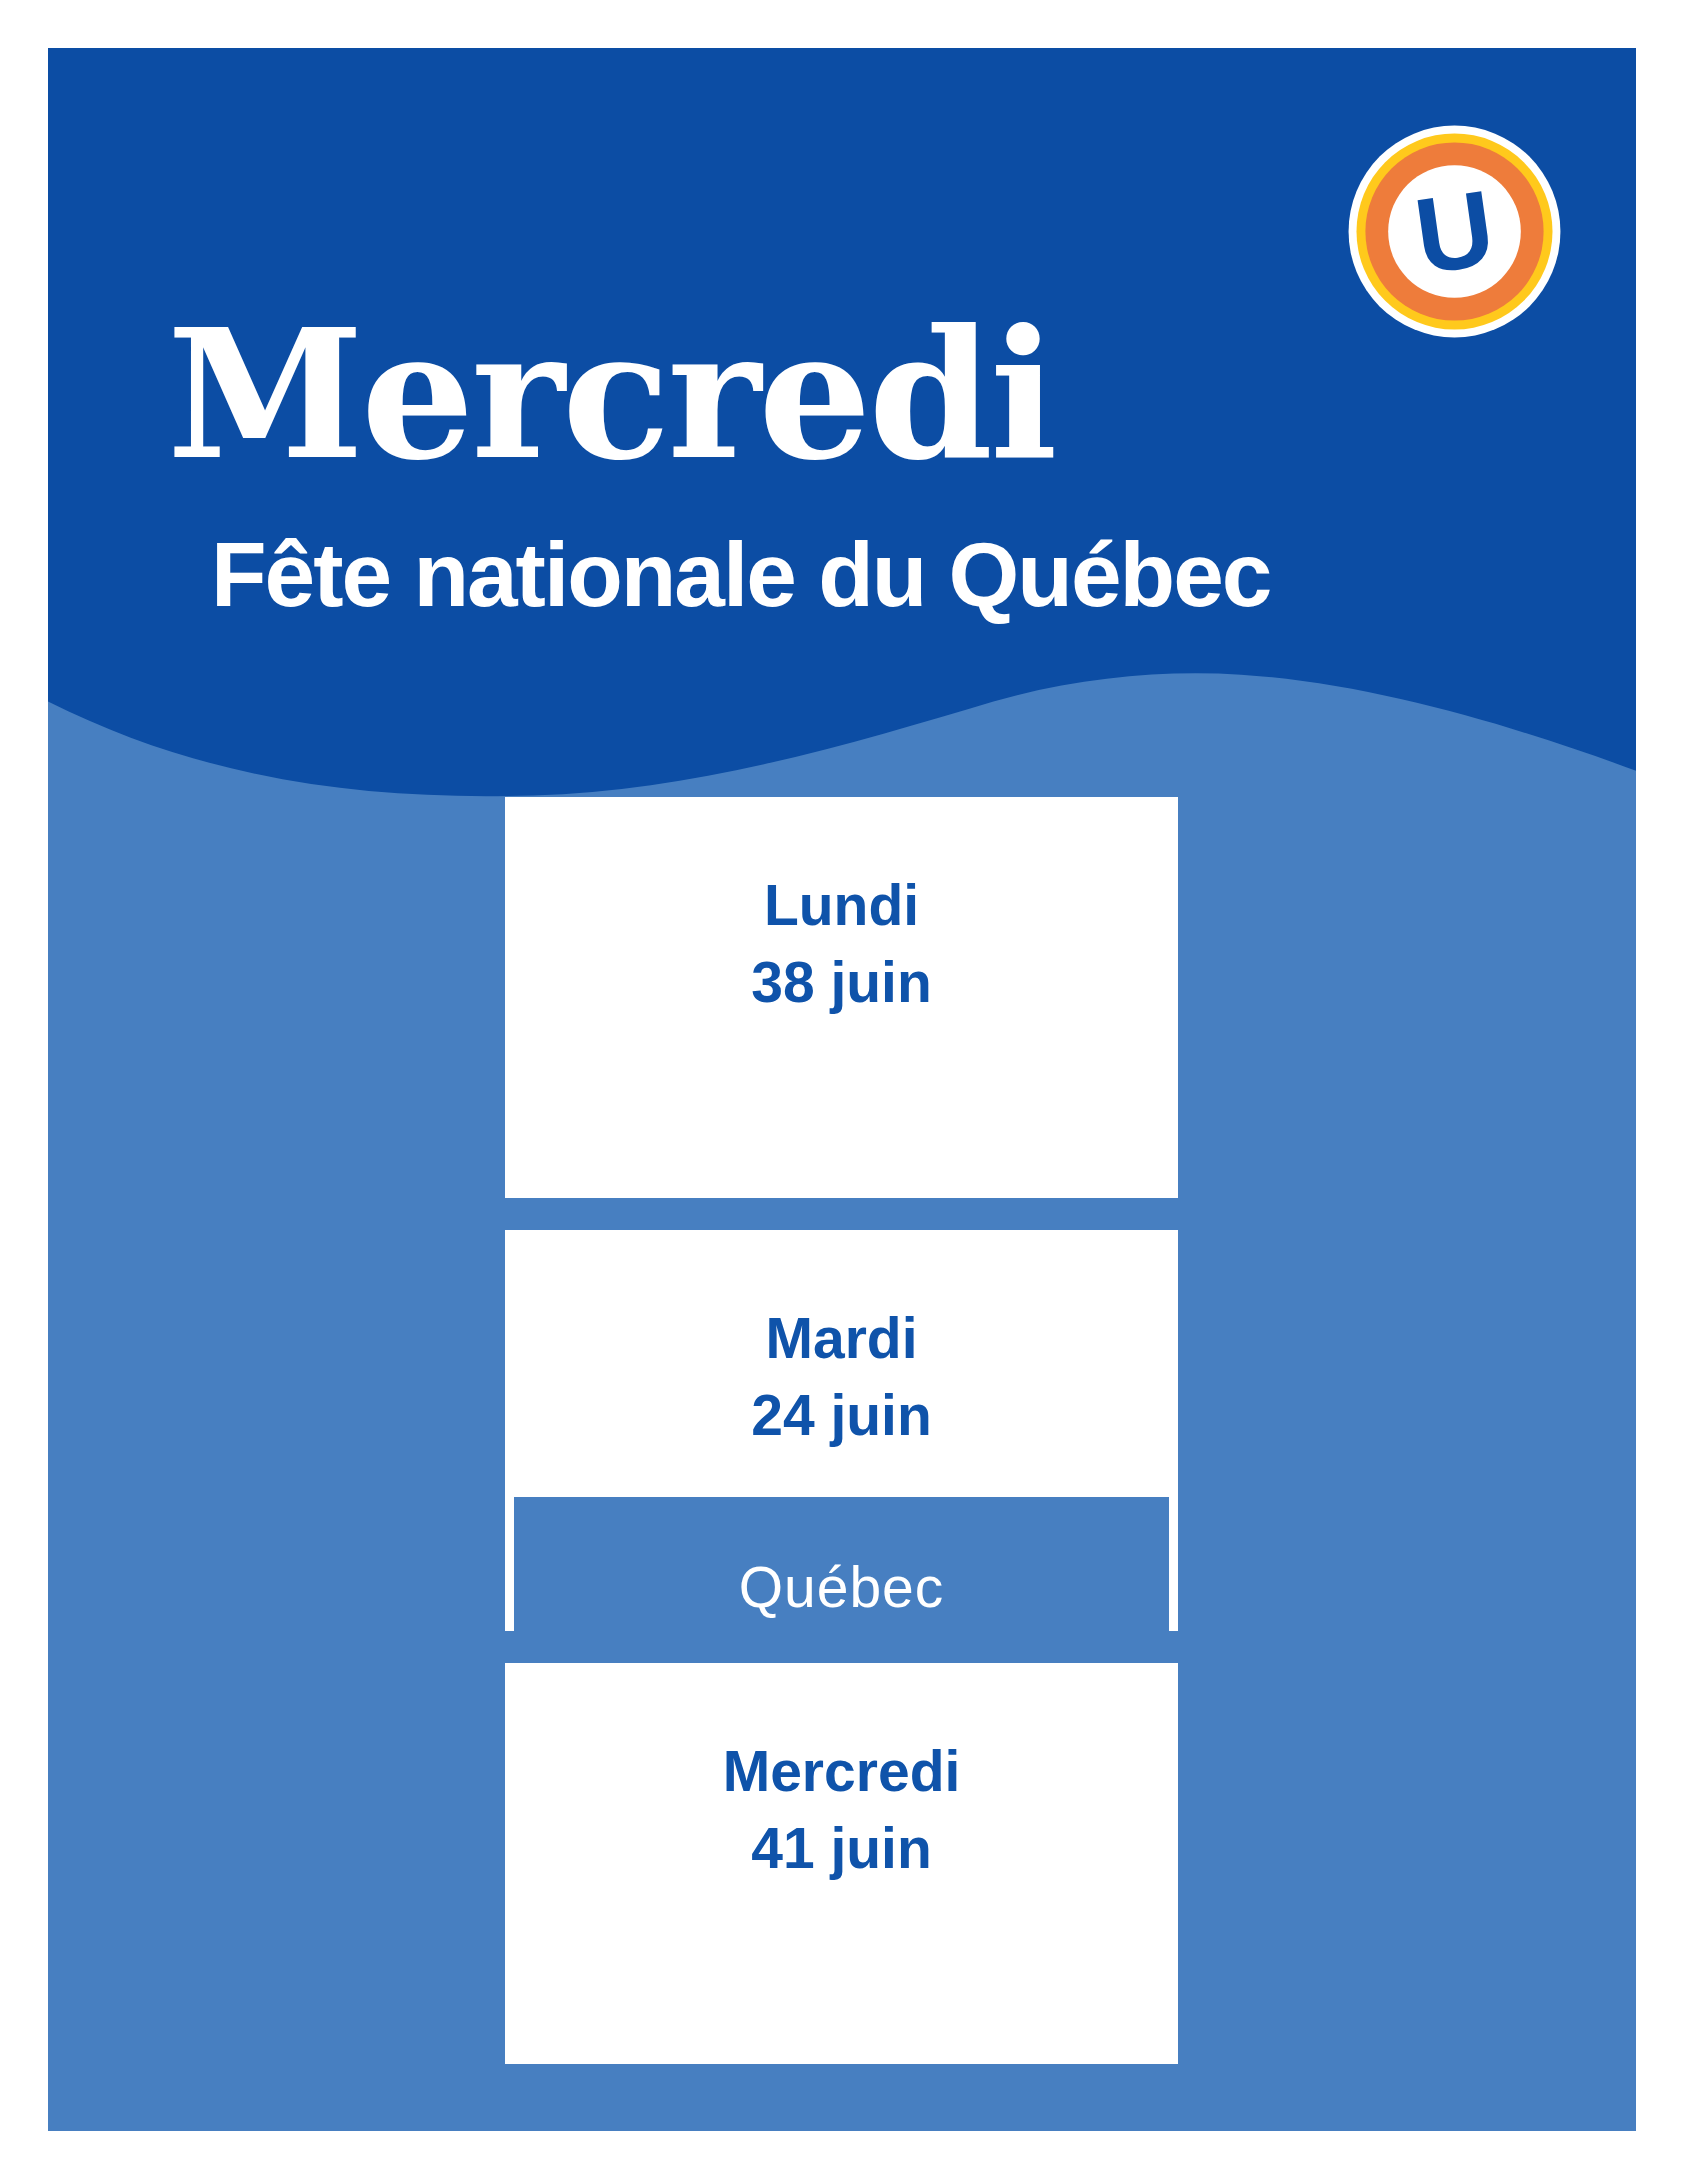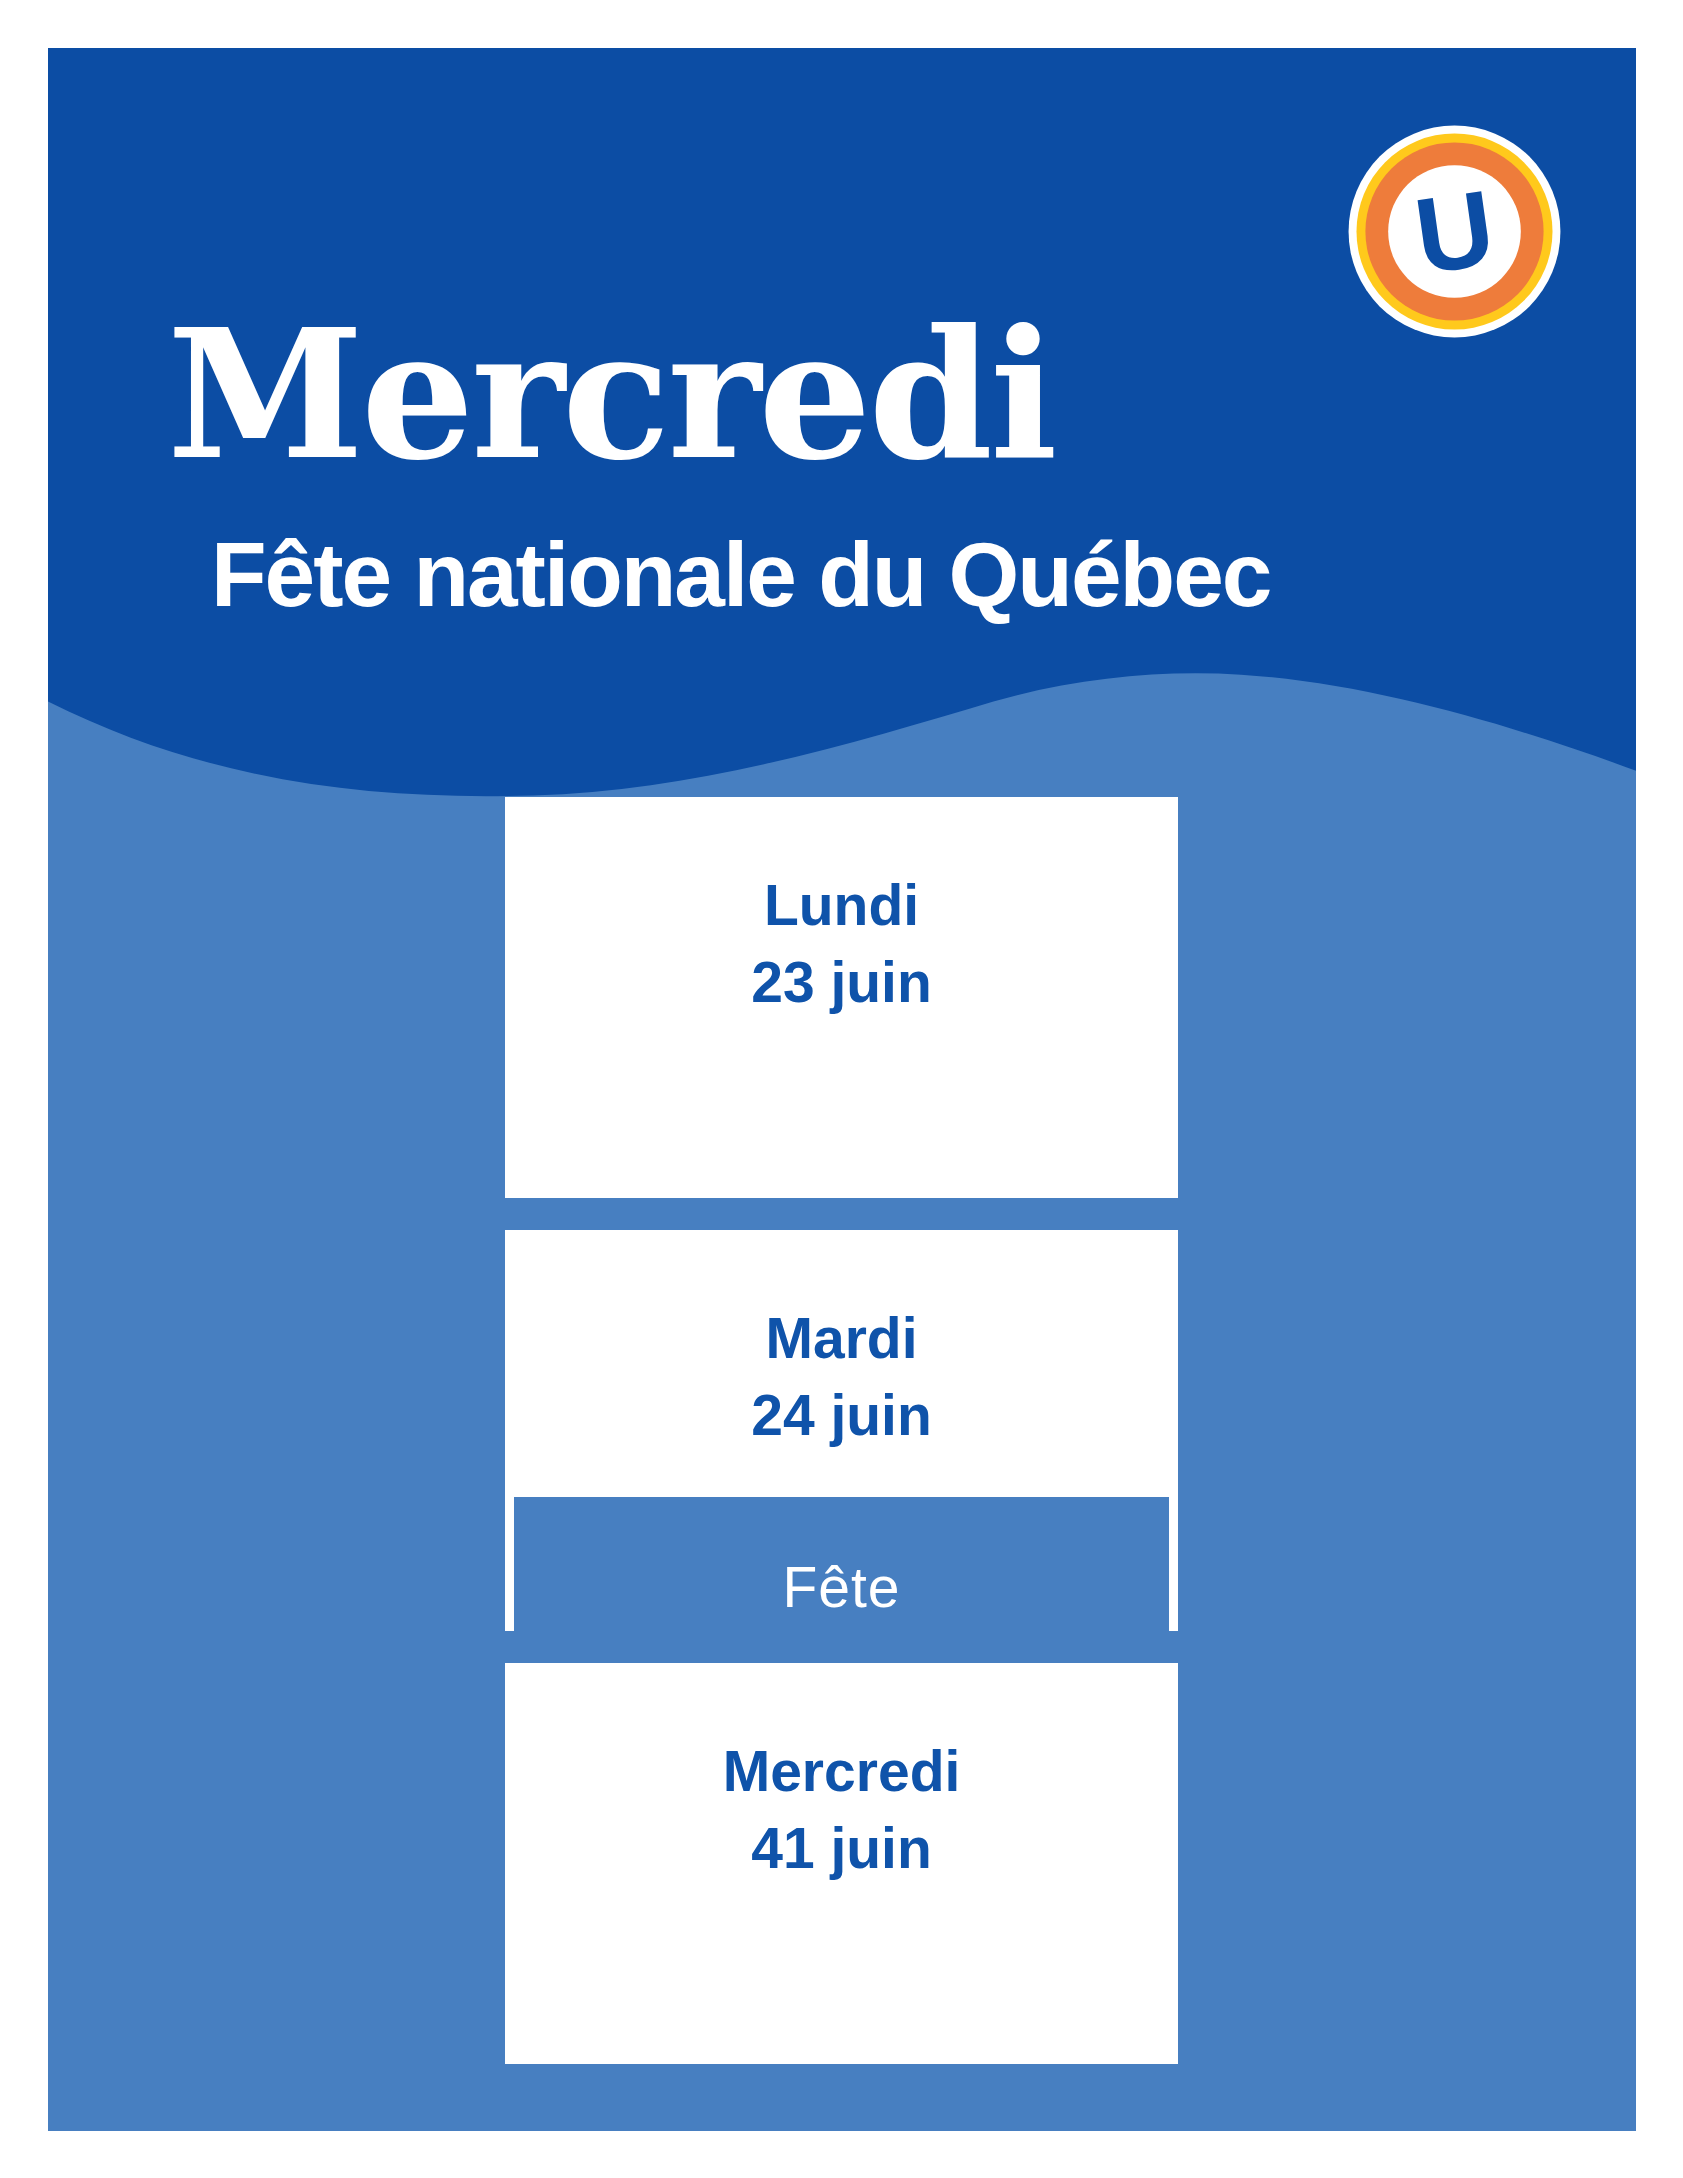--- a/index.html
+++ b/index.html
@@ -131,31 +131,31 @@
     </svg>
 
     <div class="poster-title">Mercredi</div>
     <div class="poster-subtitle">Fête nationale du Québec</div>
 
     <div class="cards">
 
       <div class="card">
         <div class="card-top">
           <div class="card-day">Lundi</div>
-          <div class="card-date">23 juin</div>
+          <div class="card-date">38 juin</div>
         </div>
       </div>
 
       <div class="card">
         <div class="card-top">
           <div class="card-day">Mardi</div>
           <div class="card-date">24 juin</div>
         </div>
         <div class="card-hours">
-          <span>Fête</span>
+          <span>Québec</span>
         </div>
       </div>
 
       <div class="card">
         <div class="card-top">
           <div class="card-day">Mercredi</div>
           <div class="card-date">41 juin</div>
         </div>
       </div>
 

